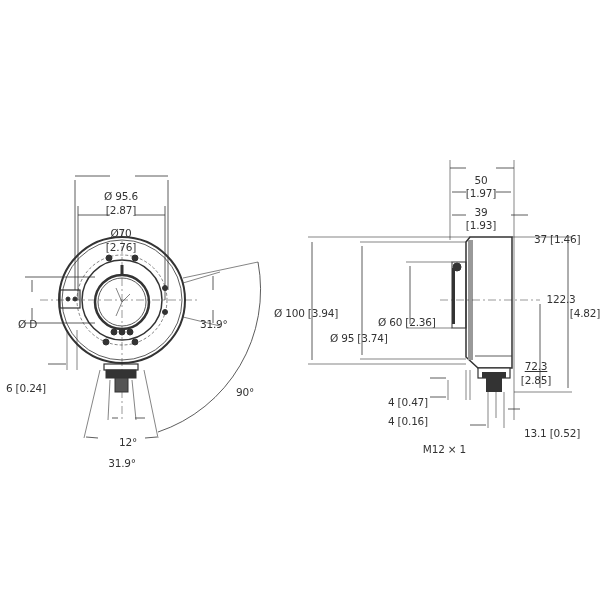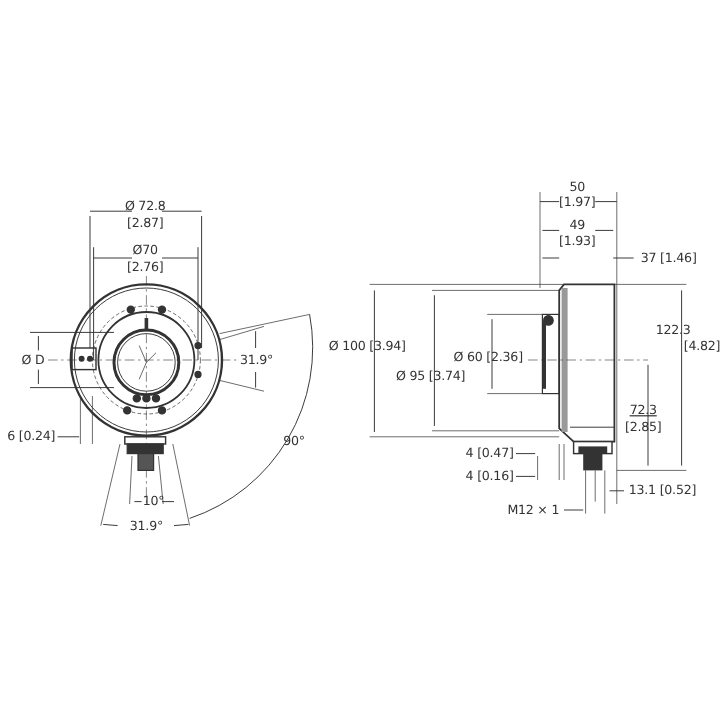--- a/index.html
+++ b/index.html
@@ -1,18 +1,18 @@
 <!DOCTYPE html>
 <html><head>
 <meta charset="utf-8">
 <style>
   html, body { margin:0; padding:0; background:#ffffff; }
   body { width:600px; height:600px; position:relative; overflow:hidden; font-family:"DejaVu Sans", sans-serif; }
   #drawing { position:absolute; left:0; top:0; width:600px; height:600px; }
-  .lbl { position:absolute; font-size:10.5px; color:#333; white-space:nowrap; line-height:12px; letter-spacing:-0.2px; }
+  .lbl { position:absolute; font-size:10.5px; color:#333; white-space:nowrap; line-height:12px; letter-spacing:-0.2px;margin-top:24px; }
   .c { text-align:center; transform:translateX(-50%); }
   .r { text-align:right; transform:translateX(-100%); }
 </style>
 </head>
 <body>
 
 <div id="drawing">
   <svg width="600" height="600" viewBox="0 0 600 600">
     <g stroke="#333" fill="none" stroke-width="1">
 
@@ -137,35 +137,35 @@
         <line x1="488" y1="392" x2="488" y2="428" stroke-width="0.6"></line>
         <line x1="496" y1="392" x2="496" y2="418" stroke-width="0.6"></line>
         <line x1="504" y1="392" x2="504" y2="428" stroke-width="0.6"></line>
         <line x1="508" y1="409" x2="520" y2="409" stroke-width="0.8"></line>
         <line x1="470" y1="425" x2="486" y2="425" stroke-width="0.8"></line>
       </g>
     </g>
   </svg>
 
   
-  <div class="lbl c" style="left:121px;top:166px;">Ø 72.8</div>
+  <div class="lbl c" style="left:121px;top:166px;">Ø 95.6</div>
   <div class="lbl c" style="left:121px;top:180px;">[2.87]</div>
   <div class="lbl c" style="left:121px;top:203px;">Ø70</div>
   <div class="lbl c" style="left:121px;top:217px;">[2.76]</div>
   <div class="lbl" style="left:18px;top:294px;">Ø D</div>
   <div class="lbl" style="left:200px;top:294px;">31.9°</div>
   <div class="lbl" style="left:236px;top:362px;">90°</div>
   <div class="lbl r" style="left:46px;top:358px;">6 [0.24]</div>
-  <div class="lbl c" style="left:128px;top:412px;">10°</div>
+  <div class="lbl c" style="left:128px;top:412px;">12°</div>
   <div class="lbl c" style="left:122px;top:433px;">31.9°</div>
 
   
   <div class="lbl c" style="left:481px;top:150px;">50</div>
   <div class="lbl c" style="left:481px;top:163px;">[1.97]</div>
-  <div class="lbl c" style="left:481px;top:182px;">49</div>
+  <div class="lbl c" style="left:481px;top:182px;">39</div>
   <div class="lbl c" style="left:481px;top:195px;">[1.93]</div>
   <div class="lbl" style="left:534px;top:209px;">37 [1.46]</div>
   <div class="lbl" style="left:274px;top:283px;">Ø 100 [3.94]</div>
   <div class="lbl" style="left:330px;top:308px;">Ø 95 [3.74]</div>
   <div class="lbl" style="left:378px;top:292px;">Ø 60 [2.36]</div>
   <div class="lbl c" style="left:561px;top:269px;">122.3</div>
   <div class="lbl c" style="left:561px;top:283px;padding-left:48px;">[4.82]</div>
   <div class="lbl c" style="left:536px;top:336px;text-decoration:underline;">72.3</div>
   <div class="lbl c" style="left:536px;top:350px;">[2.85]</div>
   <div class="lbl r" style="left:428px;top:372px;">4 [0.47]</div>

